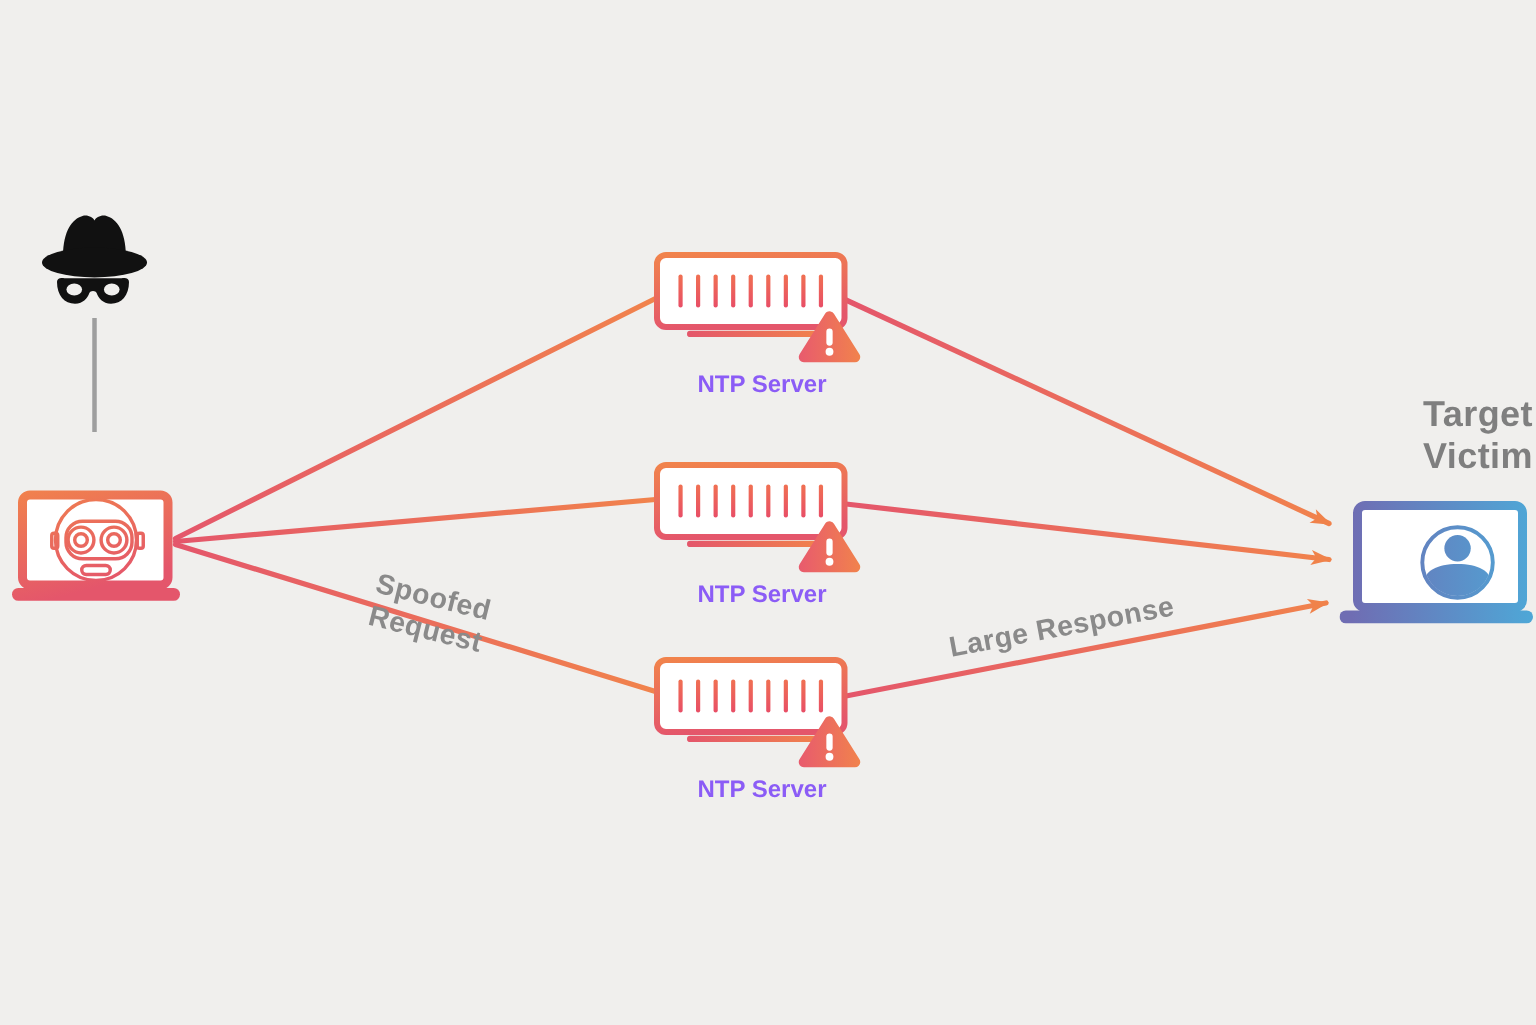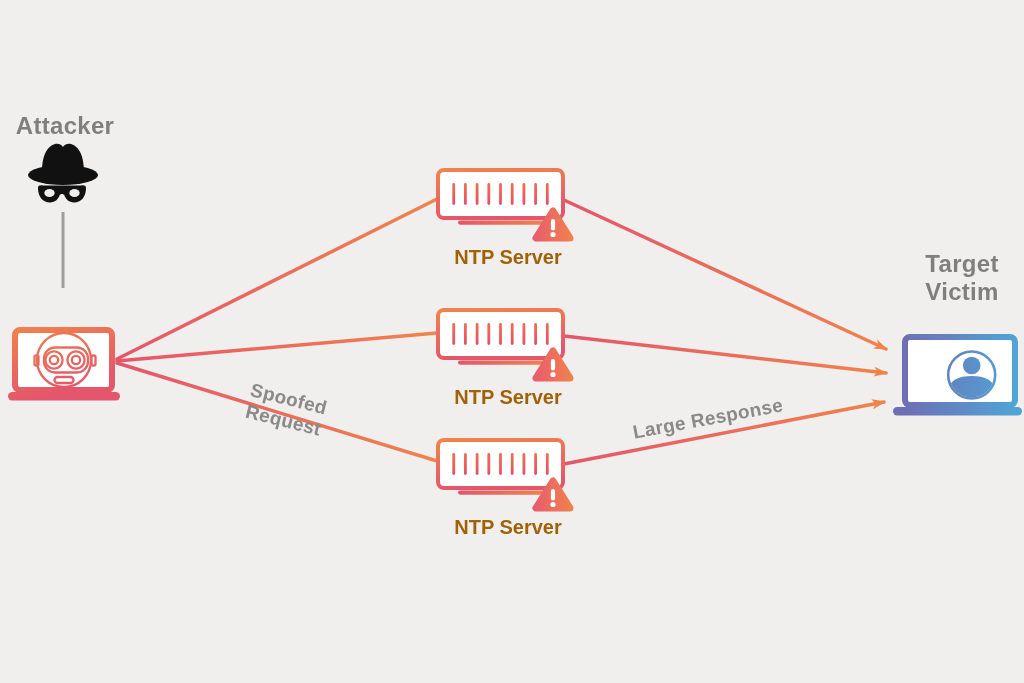--- a/index.html
+++ b/index.html
@@ -12,21 +12,21 @@
   }
   .layer{position:absolute;left:0;top:0;}
   .node-label{
     position:absolute;
     text-align:center;
     font-weight:700;
     color:#7F7F7F;
     letter-spacing:0.3px;
   }
   .big{font-size:24px;line-height:28px;}
-  .server-label{font-size:20px;line-height:20px;color:#a16207;}
+  .server-label{font-size:16px;line-height:20px;color:#8b5cf6;}
   .edge-label{
     position:absolute;
     text-align:center;
     font-weight:700;
     font-size:19px;
     color:#8A8A8A;
     letter-spacing:0.3px;
     transform-origin:center;
   }
   .spoofed{left:206px;top:388px;width:160px;transform:rotate(14deg);}
@@ -86,21 +86,20 @@
       <line x1="117" y1="361" x2="437" y2="333"></line>
       <line x1="117" y1="363" x2="437" y2="461"></line>
     </g>
     <g stroke="url(#gradResp)" stroke-width="3.5" stroke-linecap="round" fill="none">
       <line x1="564" y1="200" x2="886" y2="349" marker-end="url(#arrow)"></line>
       <line x1="564" y1="336" x2="886" y2="373" marker-end="url(#arrow)"></line>
       <line x1="564" y1="464" x2="884" y2="402" marker-end="url(#arrow)"></line>
     </g>
   </svg>
 
-  <div class="node-label big abs" style="left:0;top:112px;width:130px;">Attacker</div>
   <svg class="abs" style="left:28px;top:138px;" width="74" height="70" viewBox="0 0 74 70">
     <path d="M14,34 C14,16 20,8 27,6 C30.5,5 34,7 35,9 C36,7 39.5,5 43,6 C50,8 56,16 56,34 Z" fill="#111111"></path>
     <ellipse cx="35" cy="37" rx="35" ry="10" fill="#111111"></ellipse>
     <path d="M10,50 C10,47.5 12,47 15,47.5 L53,47.5 C56,47 58,47.5 58,50 C58,59 53,64.5 46,64.5
              C40.5,64.5 37.5,60.5 36.5,57.5 C35.8,55.5 32.2,55.5 31.5,57.5
              C30.5,60.5 27.5,64.5 22,64.5 C15,64.5 10,59 10,50 Z" fill="#111111"></path>
     <ellipse cx="21.5" cy="55" rx="5.2" ry="4" fill="#F0EFED"></ellipse>
     <ellipse cx="46.5" cy="55" rx="5.2" ry="4" fill="#F0EFED"></ellipse>
   </svg>
 
@@ -185,21 +184,21 @@
           <rect x="102.2" y="17" width="2.8" height="22" rx="1.4"></rect>
         <rect x="113.9" y="17" width="2.8" height="22" rx="1.4"></rect>
       </g>
       <polygon points="121,45 104,72 138,72" fill="url(#gradTriangle)" stroke="url(#gradTriangle)" stroke-width="7" stroke-linejoin="round"></polygon>
       <rect x="118.9" y="53" width="4.2" height="11.5" rx="2.1" fill="#FFFFFF"></rect>
       <circle cx="121" cy="68.5" r="2.6" fill="#FFFFFF"></circle>
     </svg>
     <div class="server-label">NTP Server</div>
   </div>
 
-  <div class="node-label big abs" style="left:902px;top:250px;width:120px;">Target Victim</div>
+  <div class="node-label big abs" style="left:902px;top:263px;width:120px;text-align:right;">Target Victim</div>
   <svg class="abs" style="left:893px;top:332px;" width="131" height="85" viewBox="0 0 131 85">
     <defs>
       <linearGradient id="gradTargetLap" gradientUnits="userSpaceOnUse" x1="8" y1="0" x2="126" y2="0">
         <stop offset="0" stop-color="#6F6DB3"></stop>
           <stop offset="1" stop-color="#4FA6D6"></stop>
       </linearGradient>
       <clipPath id="personClip">
           <circle cx="78.7" cy="43" r="22.4"></circle>
         </clipPath>
     </defs>

